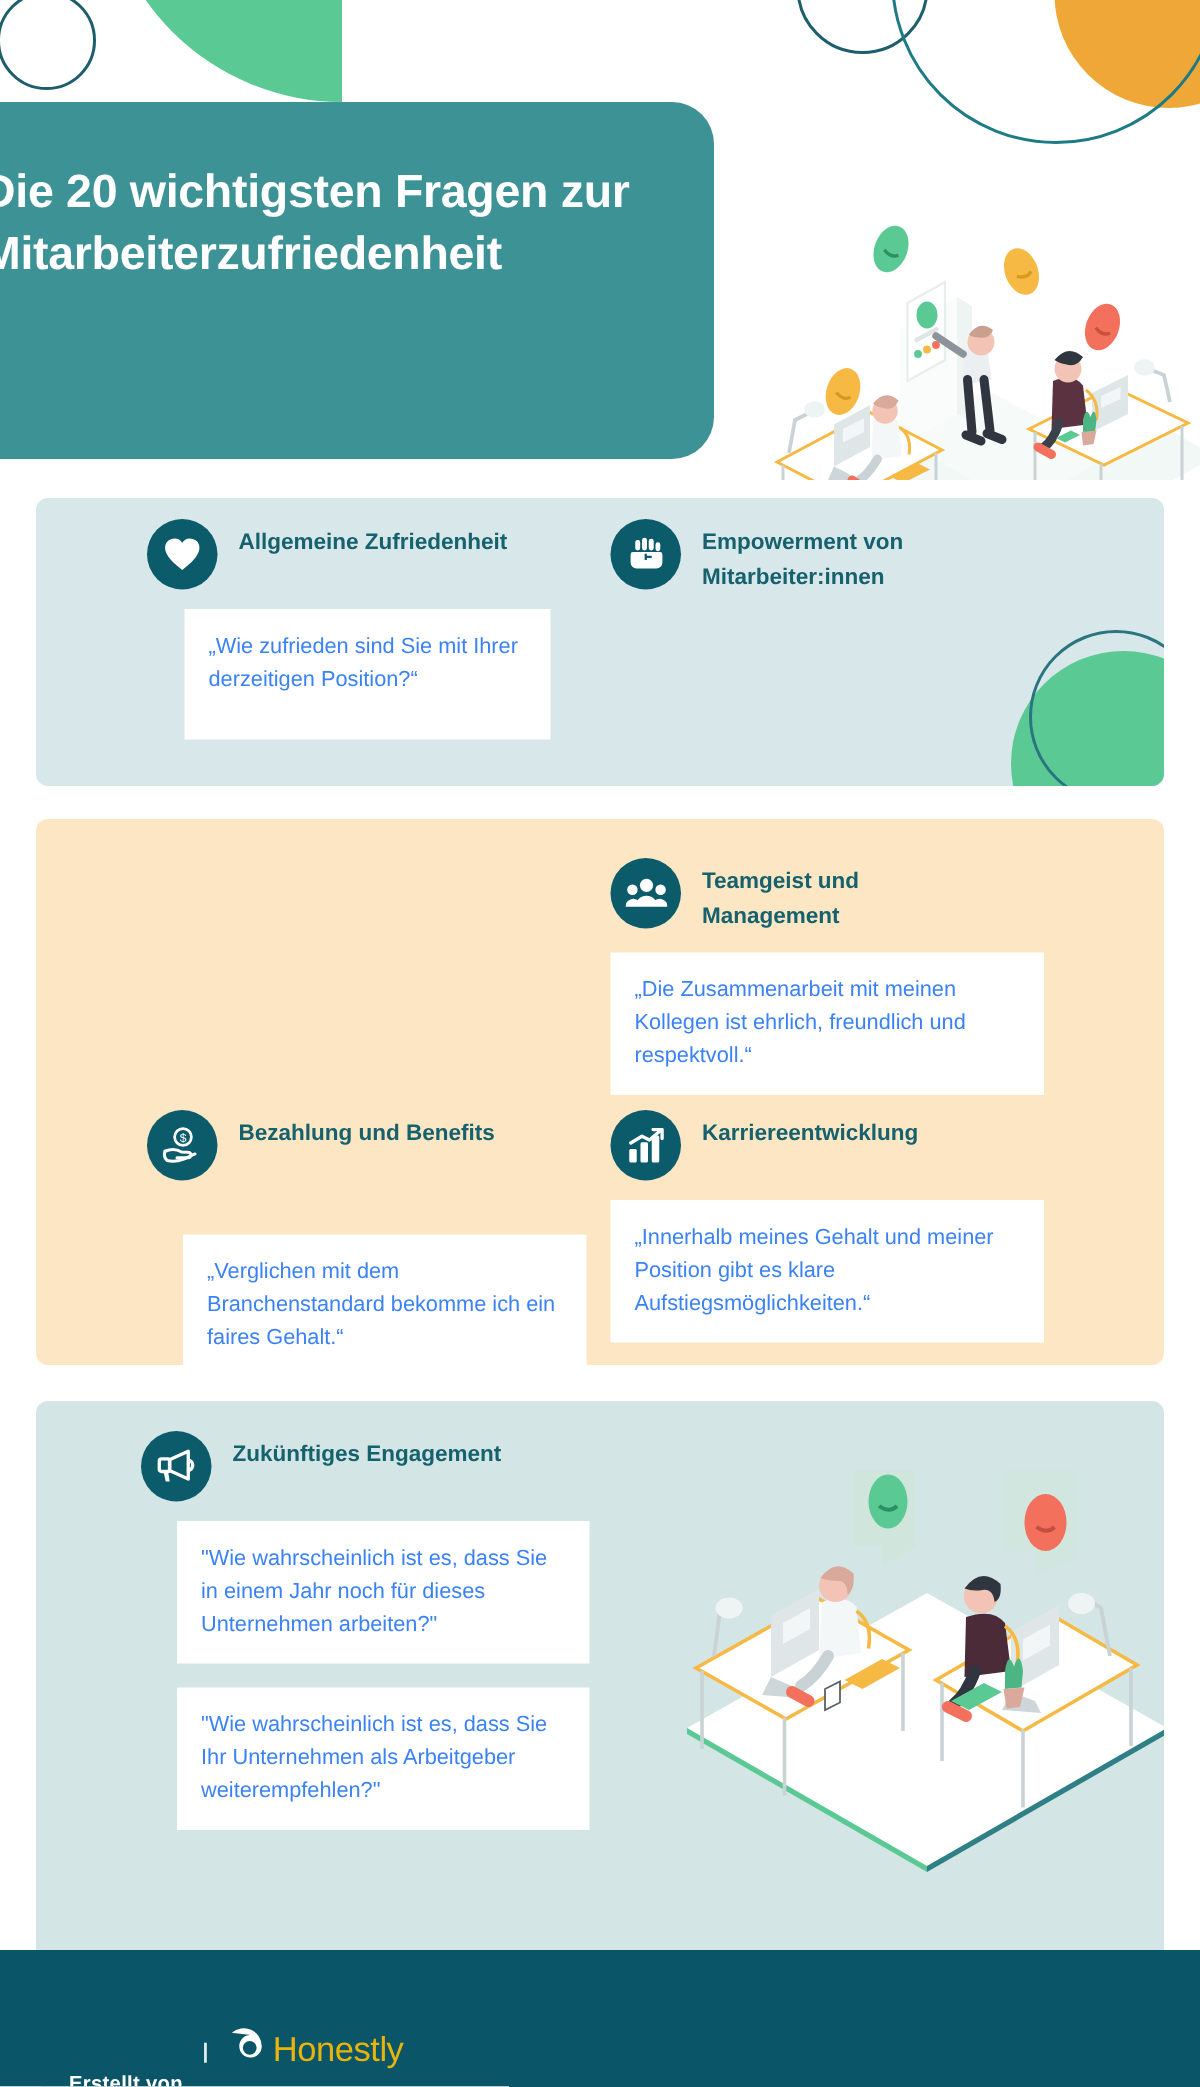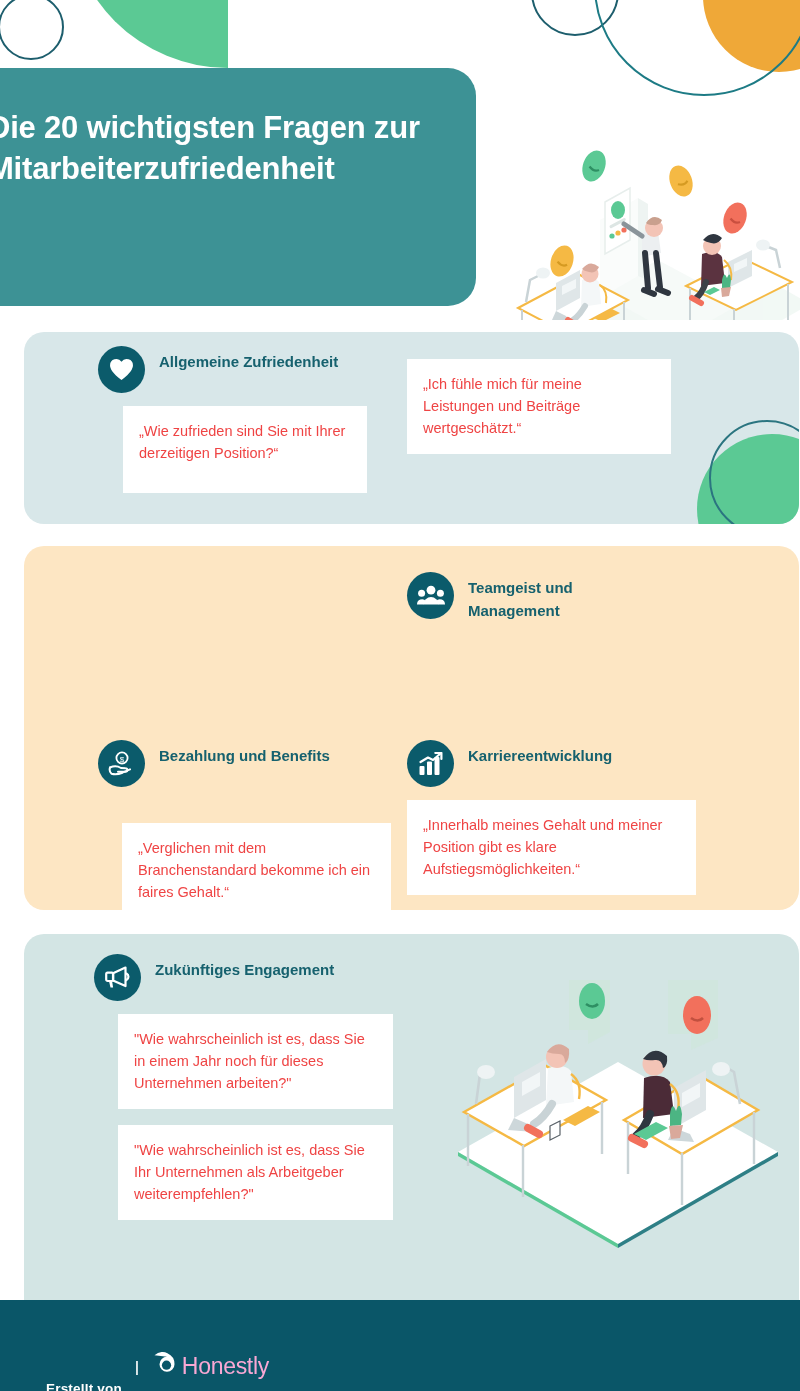--- a/index.html
+++ b/index.html
@@ -45,21 +45,21 @@
     position:absolute;left:-40px;top:68px;width:516px;height:238px;
     background:#3D9295;border-radius:0 28px 28px 0;z-index:3;
   }
   #header-title{
     position:absolute;left:28px;top:40px;width:450px;
     color:#ffffff;font-size:31px;line-height:1.32;font-weight:bold;
     letter-spacing:-0.2px;
   }
 
   
-  .section{position:absolute;left:24px;width:752px;border-radius:20px;overflow:hidden;padding-left:23px;}
+  .section{position:absolute;left:24px;width:752px;border-radius:8px;overflow:hidden;}
   #section-satisfaction{top:332px;height:192px;background:#D8E7E9;}
   #section-worklife{top:546px;height:364px;background:#FDE6C3;}
   #section-engagement{top:934px;height:458px;background:#D3E5E4;}
 
   
   #deco-sec1-green{
     position:absolute;right:-48px;bottom:-60px;width:150px;height:150px;
     border-radius:50%;background:#5BC994;
   }
   #deco-sec1-ring{
@@ -74,21 +74,21 @@
     width:47px;height:47px;border-radius:50%;background:#0B5B6B;
     flex:0 0 47px;display:flex;align-items:center;justify-content:center;
   }
   .icon-circle svg{display:block;}
   .item-title{
     color:#16616E;font-size:15px;font-weight:bold;line-height:1.5;
     padding-top:5px;max-width:200px;
   }
   .quote-box{
     background:#ffffff;margin-top:13px;padding:14px 16px 15px 16px;
-    color:#ef4444;font-size:14.5px;line-height:1.52;
+    color:#3b82f6;font-size:14.5px;line-height:1.52;
   }
 
   
   #item-allgemeine{left:74px;top:14px;width:300px;}
   #item-allgemeine .quote-box{width:212px;margin-left:25px;min-height:58px;}
   #item-empowerment{left:383px;top:14px;width:300px;}
   #item-empowerment .quote-box{width:232px;margin-left:0;min-height:58px;}
 
   
   #item-worklife{left:74px;top:14px;width:300px;}
@@ -110,21 +110,21 @@
   
   #footer-bar{
     position:absolute;left:0;top:1300px;width:800px;height:91px;background:#0A5668;
   }
   #footer-inner{
     position:absolute;left:46px;top:37px;display:flex;align-items:center;gap:13px;
   }
   #footer-credit{color:#ffffff;font-size:13.5px;font-weight:bold;letter-spacing:.2px;margin-top:44px;}
   #footer-divider{color:#ffffff;font-size:14px;font-weight:bold;opacity:.9;}
   #footer-logo{display:flex;align-items:center;gap:5px;}
-  #footer-logo-name{color:#f9a8d4;font-size:23px;letter-spacing:-.3px;}
+  #footer-logo-name{color:#eab308;font-size:23px;letter-spacing:-.3px;}
 </style>
 </head>
 <body>
 
 <div class="deco" id="deco-circle-outline-tl"></div>
 <div class="deco" id="deco-green-quarter"></div>
 <div class="deco" id="deco-circle-outline-t1"></div>
 <div class="deco" id="deco-circle-outline-t2"></div>
 <div class="deco" id="deco-orange-circle"></div>
 
@@ -218,41 +218,54 @@
         <svg width="25" height="23" viewBox="0 0 24 22">
             <path d="M12 21 C3 14.5 1 9.8 1 6.9 A6 6 0 0 1 12 3.6 A6 6 0 0 1 23 6.9 C23 9.8 21 14.5 12 21Z" fill="#ffffff"></path>
           </svg>
       </div>
       <div class="item-title">Allgemeine Zufriedenheit</div>
     </div>
     <div class="quote-box">„Wie zufrieden sind Sie mit Ihrer derzeitigen Position?“</div>
   </div>
 
   <div class="item" id="item-empowerment">
-    <div class="quote-box">„Ich fühle mich für meine Leistungen und Beiträge wertgeschätzt.“</div>
+    <div class="item-head">
+      <div class="icon-circle">
+        <svg width="24" height="25" viewBox="0 0 24 25">
+          <rect x="4.5" y="3" width="3.3" height="7" rx="1.6" fill="#fff"></rect>
+          <rect x="9" y="1.5" width="3.3" height="8.5" rx="1.6" fill="#fff"></rect>
+          <rect x="13.5" y="2.2" width="3.3" height="7.8" rx="1.6" fill="#fff"></rect>
+          <rect x="18" y="4.5" width="3.2" height="6" rx="1.6" fill="#fff"></rect>
+          <path d="M3 11 h18 a1.6 1.6 0 0 1 1.6 1.6 v5.4 a4 4 0 0 1 -4 4 H5.4 a4 4 0 0 1 -4 -4 v-5.4 A1.6 1.6 0 0 1 3 11Z" fill="#fff"></path>
+          <path d="M11.5 12.2 v4.2 M11.5 14.2 h4" stroke="#0B5B6B" stroke-width="1.5" fill="none"></path>
+        </svg>
+      </div>
+      <div class="item-title">Empowerment von Mitarbeiter:innen</div>
+    </div>
   </div>
 </div>
 
 <div class="section" id="section-worklife">
 
 
   <div class="item" id="item-teamgeist">
     <div class="item-head">
       <div class="icon-circle">
         <svg width="28" height="22" viewBox="0 0 28 22">
           <circle cx="14" cy="5.2" r="4.4" fill="#fff"></circle>
           <path d="M6.6 19.5 a7.4 7.4 0 0 1 14.8 0Z" fill="#fff"></path>
           <circle cx="4.6" cy="8.2" r="3.5" fill="#fff"></circle>
           <path d="M0 19.5 a5.2 5.2 0 0 1 9 -3.6 a9 9 0 0 0 -2.2 3.6Z" fill="#fff"></path>
           <circle cx="23.4" cy="8.2" r="3.5" fill="#fff"></circle>
           <path d="M28 19.5 a5.2 5.2 0 0 0 -9 -3.6 a9 9 0 0 1 2.2 3.6Z" fill="#fff"></path>
         </svg>
       </div>
       <div class="item-title">Teamgeist und Management</div>
     </div>
+    <div class="quote-box">„Die Zusammenarbeit mit meinen Kollegen ist ehrlich, freundlich und respektvoll.“</div>
   </div>
 
   <div class="item" id="item-bezahlung">
     <div class="item-head">
       <div class="icon-circle">
         <svg width="27" height="25" viewBox="0 0 27 25">
           <circle cx="14" cy="7" r="5.6" fill="none" stroke="#fff" stroke-width="1.8"></circle>
           <text x="14" y="10.6" font-size="8" font-family="Liberation Sans, sans-serif" fill="#fff" text-anchor="middle">$</text>
           <path d="M2 16.5 q6 -2.5 11 0.5 l4.5 0.2 a1.8 1.8 0 0 1 0 3.6 H10" stroke="#fff" stroke-width="2" fill="none" stroke-linecap="round"></path>
           <path d="M2 16.5 q-1.2 4 1.5 6.2 q5 1.4 11 -1 l7.5 -3.4" stroke="#fff" stroke-width="2" fill="none" stroke-linecap="round"></path>

